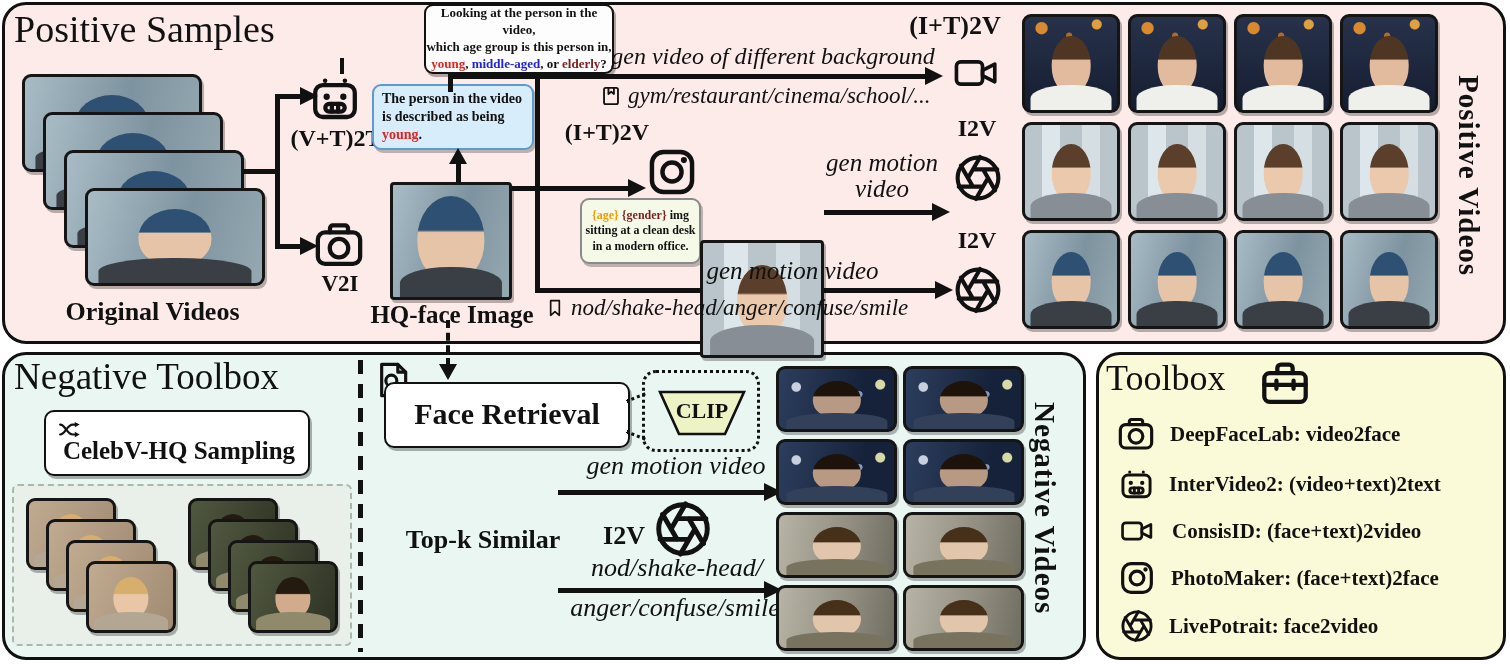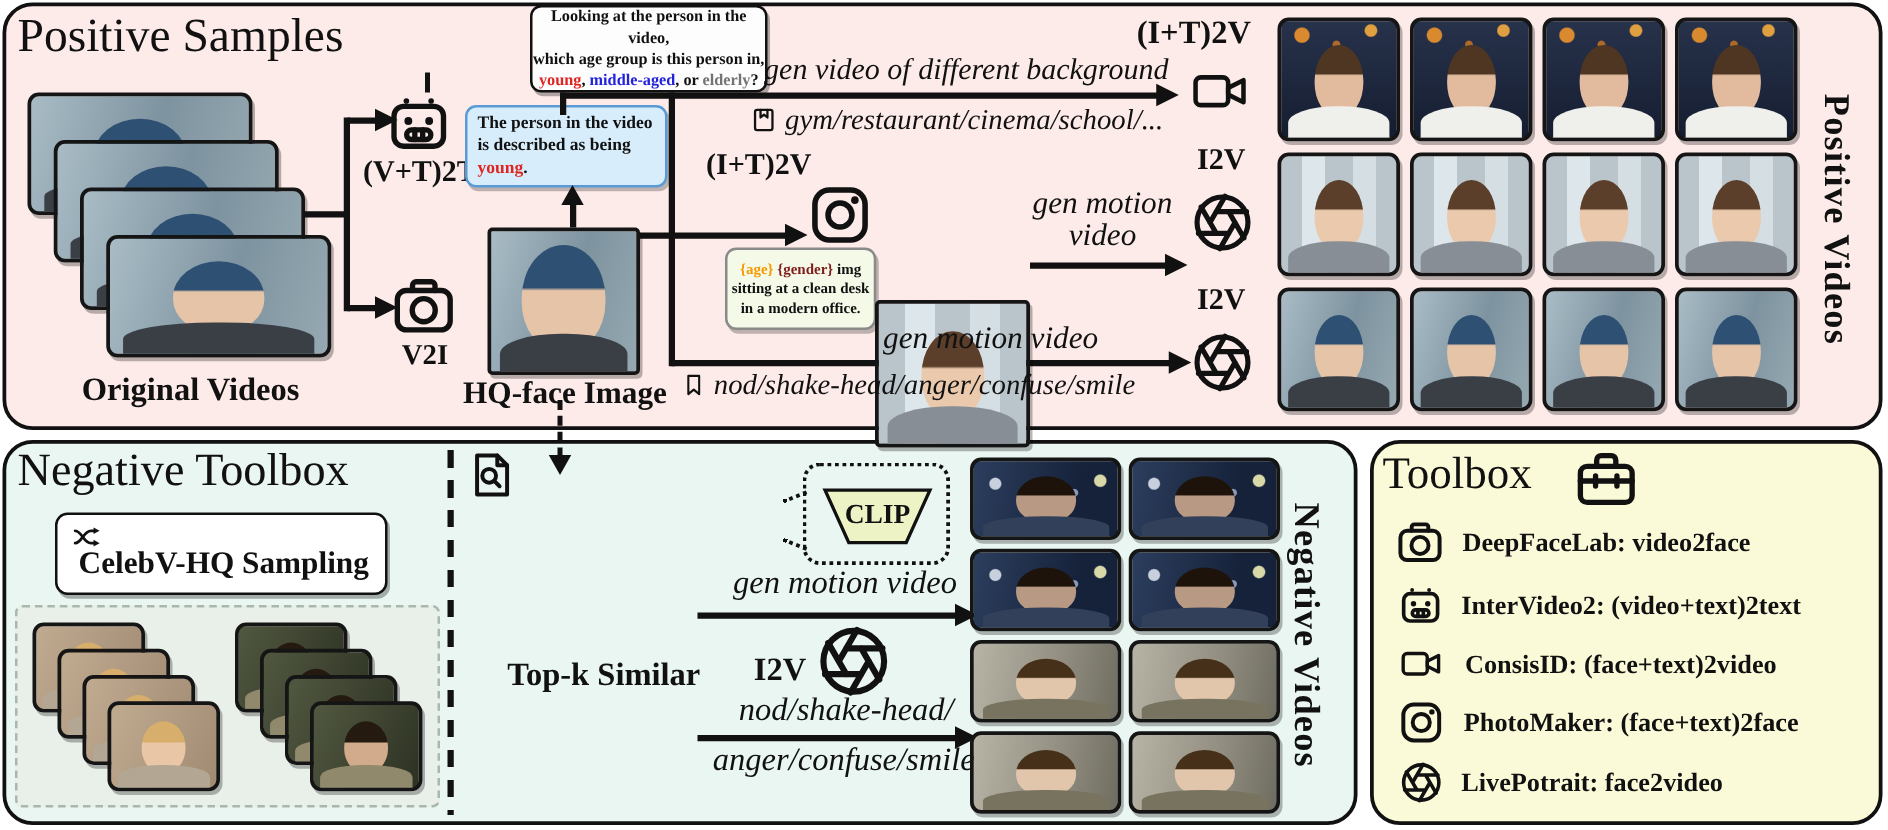--- a/index.html
+++ b/index.html
@@ -9,21 +9,21 @@
   
   .panel{position:absolute;border:3px solid #111;border-radius:24px;box-sizing:border-box;}
   .p-pos{background:#fcebe9;}
   .p-neg{background:#e9f6f1;}
   .p-tool{background:#fbfad8;}
   
   .title{font-weight:normal;font-size:38px;line-height:1;}
   .lbl{font-weight:bold;text-align:center;line-height:1.05;}
   .ital{font-style:italic;text-align:center;line-height:1.05;white-space:nowrap;}
   .vtext{writing-mode:vertical-rl;font-weight:bold;font-size:29px;letter-spacing:1px;text-align:center;}
-  .c-red{color:#e02420;} .c-blue{color:#2222dd;} .c-green{color:#737373;}
+  .c-red{color:#e02420;} .c-blue{color:#2222dd;} .c-green{color:#7f1d1d;}
   .c-orange{color:#f59a00;} .c-magenta{color:#7f1d1d;}
   
   .hl{position:absolute;height:5px;background:#111;}
   .vl{position:absolute;width:5px;background:#111;}
   .ah{position:absolute;width:0;height:0;}
   .ah-r{border-top:9px solid transparent;border-bottom:9px solid transparent;border-left:18px solid #111;}
   .ah-up{border-left:9px solid transparent;border-right:9px solid transparent;border-bottom:16px solid #111;}
   .ah-down{border-left:9px solid transparent;border-right:9px solid transparent;border-top:16px solid #111;}
   .dashv{position:absolute;width:0;border-left:4px dashed #111;}
   .dotl{position:absolute;height:0;border-top:3px dotted #111;}
@@ -269,20 +269,23 @@
       <div class="scene t-olive"></div>
       <div class="scene t-olive"></div>
     </div>
   </div>
 
   <div class="divider" style="left:358px;top:360px;height:292px;"></div>
 
   <svg class="ic abs" style="left:374px;top:360px;" width="40" height="40" viewBox="0 0 24 24">
       <use href="#sym-docsearch"></use>
     </svg>
+  <div class="wbox" style="left:384px;top:382px;width:246px;height:66px;">
+    <div class="lbl" style="position:absolute;left:0;top:14px;width:100%;font-size:30px;">Face Retrieval</div>
+  </div>
 
   <div class="dotl" style="left:626px;top:396px;width:20px;transform:rotate(-22deg);"></div>
   <div class="dotl" style="left:626px;top:434px;width:20px;transform:rotate(22deg);"></div>
   <div class="dotbox" style="left:642px;top:370px;width:118px;height:82px;">
     <svg class="ic" style="position:absolute;left:12px;top:16px;" width="90" height="48" viewBox="0 0 90 48">
       <polygon points="3,3 87,3 68,45 22,45" fill="#eef3c6" stroke="#111" stroke-width="2.6"></polygon>
     </svg>
     <div class="lbl" style="position:absolute;left:12px;top:26px;width:90px;font-size:22px;">CLIP</div>
   </div>
 

